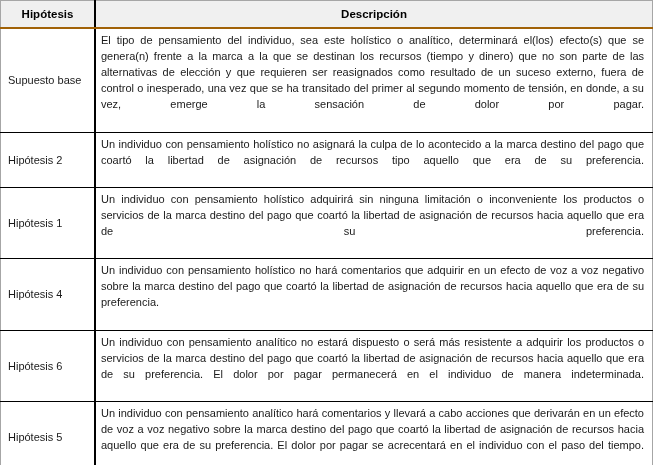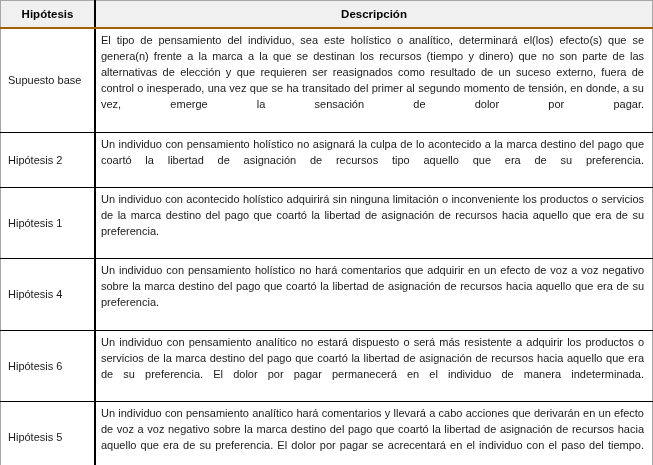--- a/index.html
+++ b/index.html
@@ -101,21 +101,21 @@
       <tr>
         <td class="cell-label">Supuesto base</td>
         <td class="cell-desc">El tipo de pensamiento del individuo, sea este holístico o analítico, determinará el(los) efecto(s) que se genera(n) frente a la marca a la que se destinan los recursos (tiempo y dinero) que no son parte de las alternativas de elección y que requieren ser reasignados como resultado de un suceso externo, fuera de control o inesperado, una vez que se ha transitado del primer al segundo momento de tensión, en donde, a su vez, emerge la sensación de dolor por pagar.</td>
       </tr>
       <tr>
         <td class="cell-label">Hipótesis 2</td>
         <td class="cell-desc">Un individuo con pensamiento holístico no asignará la culpa de lo acontecido a la marca destino del pago que coartó la libertad de asignación de recursos tipo aquello que era de su preferencia.</td>
       </tr>
       <tr>
         <td class="cell-label">Hipótesis 1</td>
-        <td class="cell-desc">Un individuo con acontecido holístico adquirirá sin ninguna limitación o inconveniente los productos o servicios de la marca destino del pago que coartó la libertad de asignación de recursos hacia aquello que era de su preferencia.</td>
+        <td class="cell-desc">Un individuo con pensamiento holístico adquirirá sin ninguna limitación o inconveniente los productos o servicios de la marca destino del pago que coartó la libertad de asignación de recursos hacia aquello que era de su preferencia.</td>
       </tr>
       <tr>
         <td class="cell-label">Hipótesis 4</td>
         <td class="cell-desc">Un individuo con pensamiento holístico no hará comentarios que adquirir en un efecto de voz a voz negativo sobre la marca destino del pago que coartó la libertad de asignación de recursos hacia aquello que era de su preferencia.</td>
       </tr>
       <tr>
         <td class="cell-label">Hipótesis 6</td>
         <td class="cell-desc">Un individuo con pensamiento analítico no estará dispuesto o será más resistente a adquirir los productos o servicios de la marca destino del pago que coartó la libertad de asignación de recursos hacia aquello que era de su preferencia. El dolor por pagar permanecerá en el individuo de manera indeterminada.</td>
       </tr>
       <tr>

